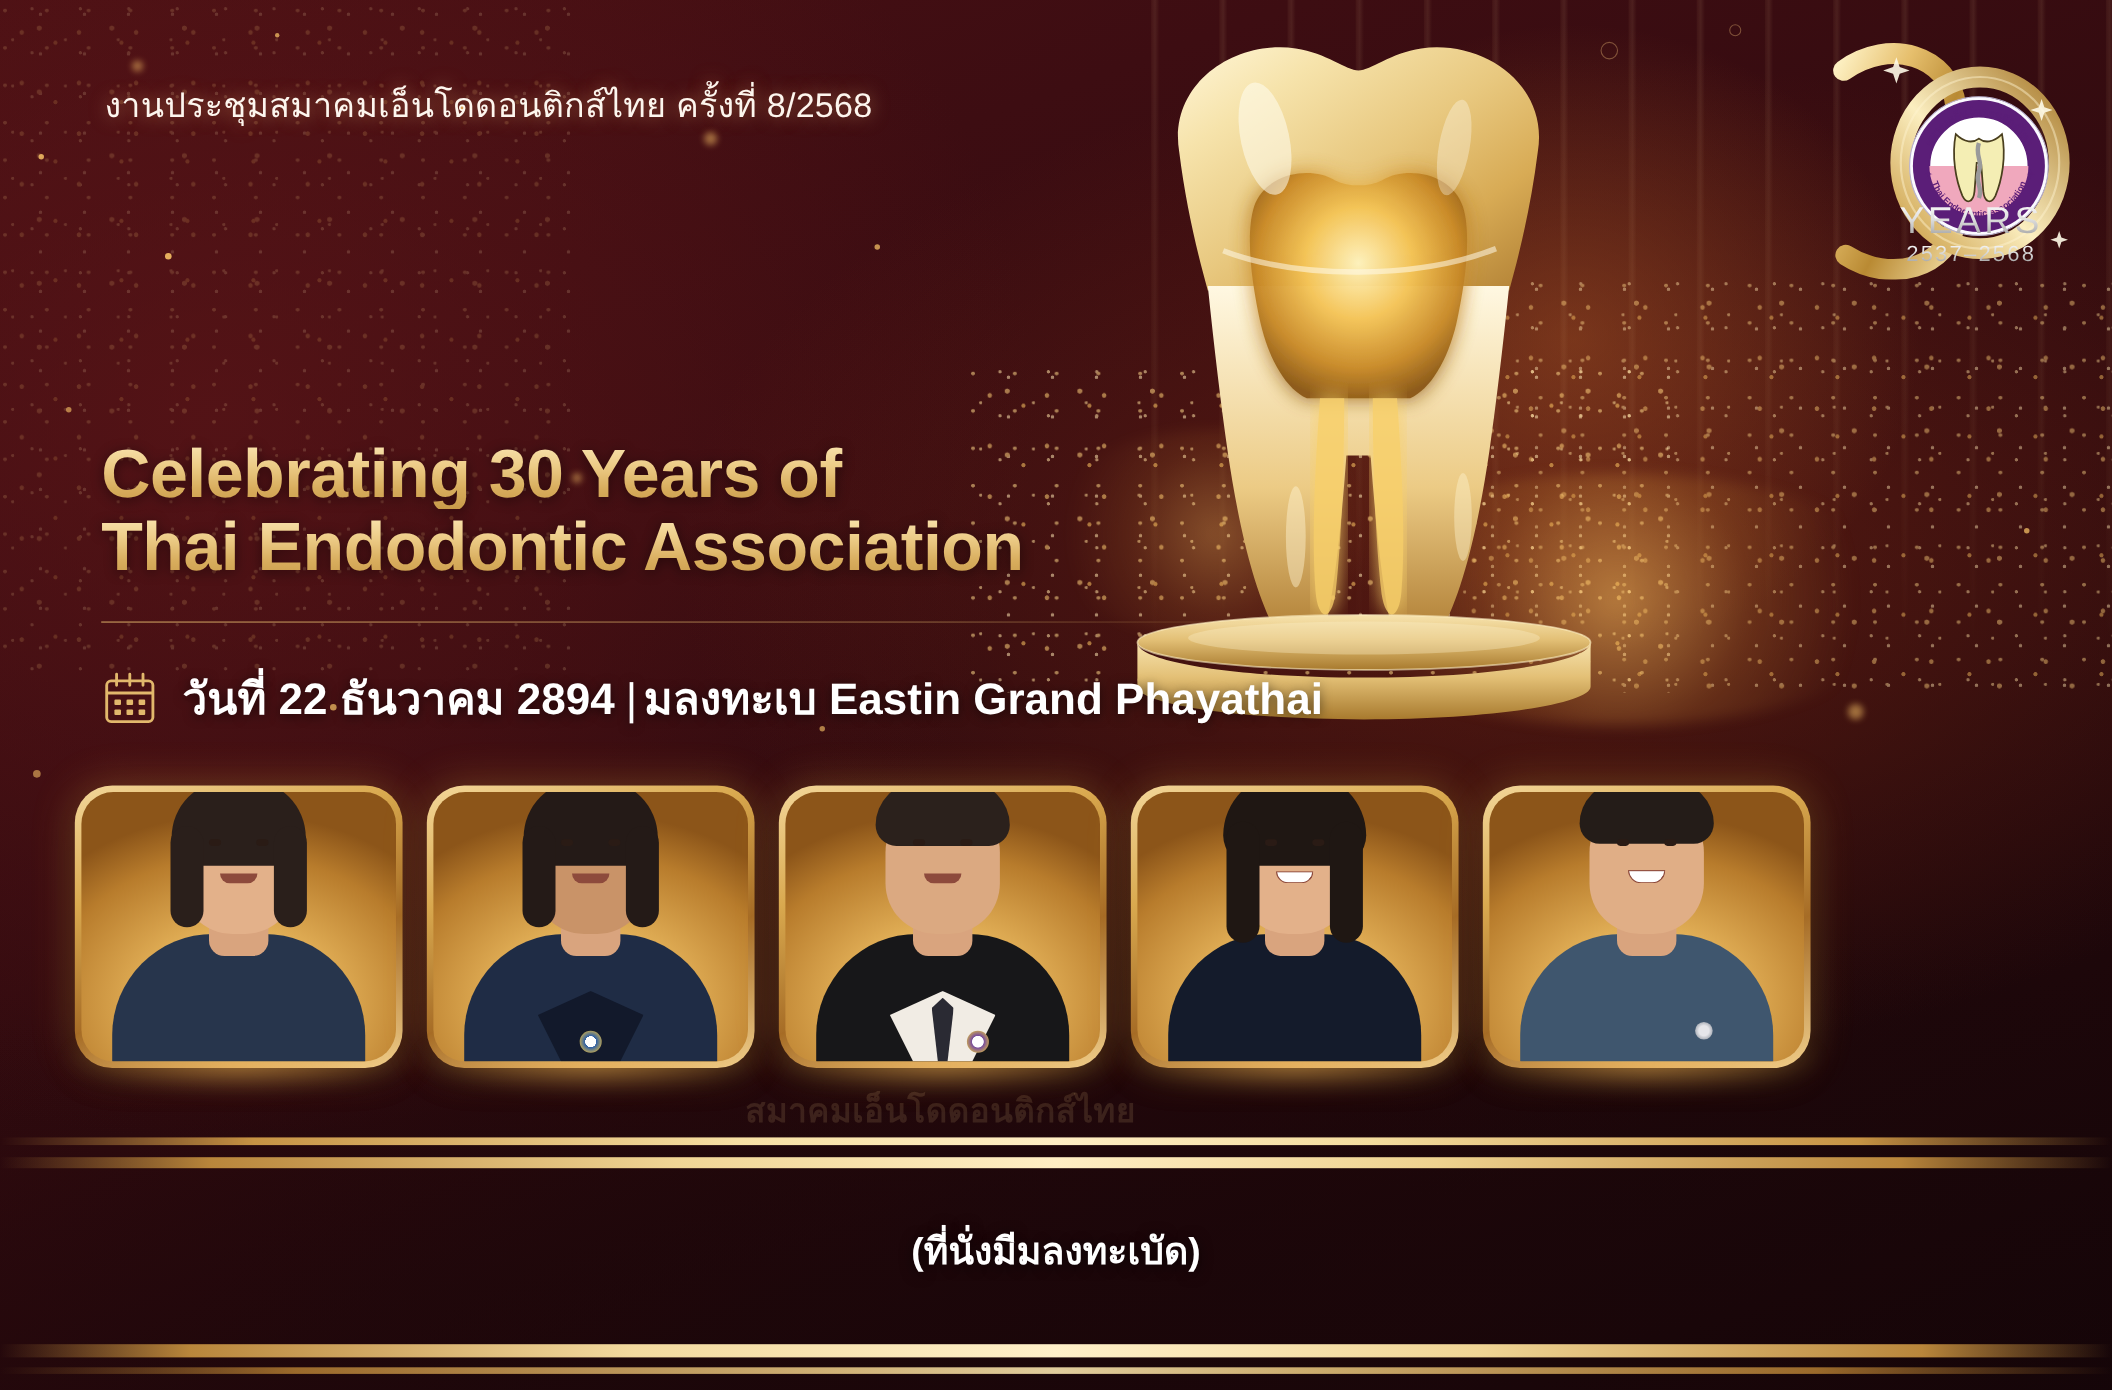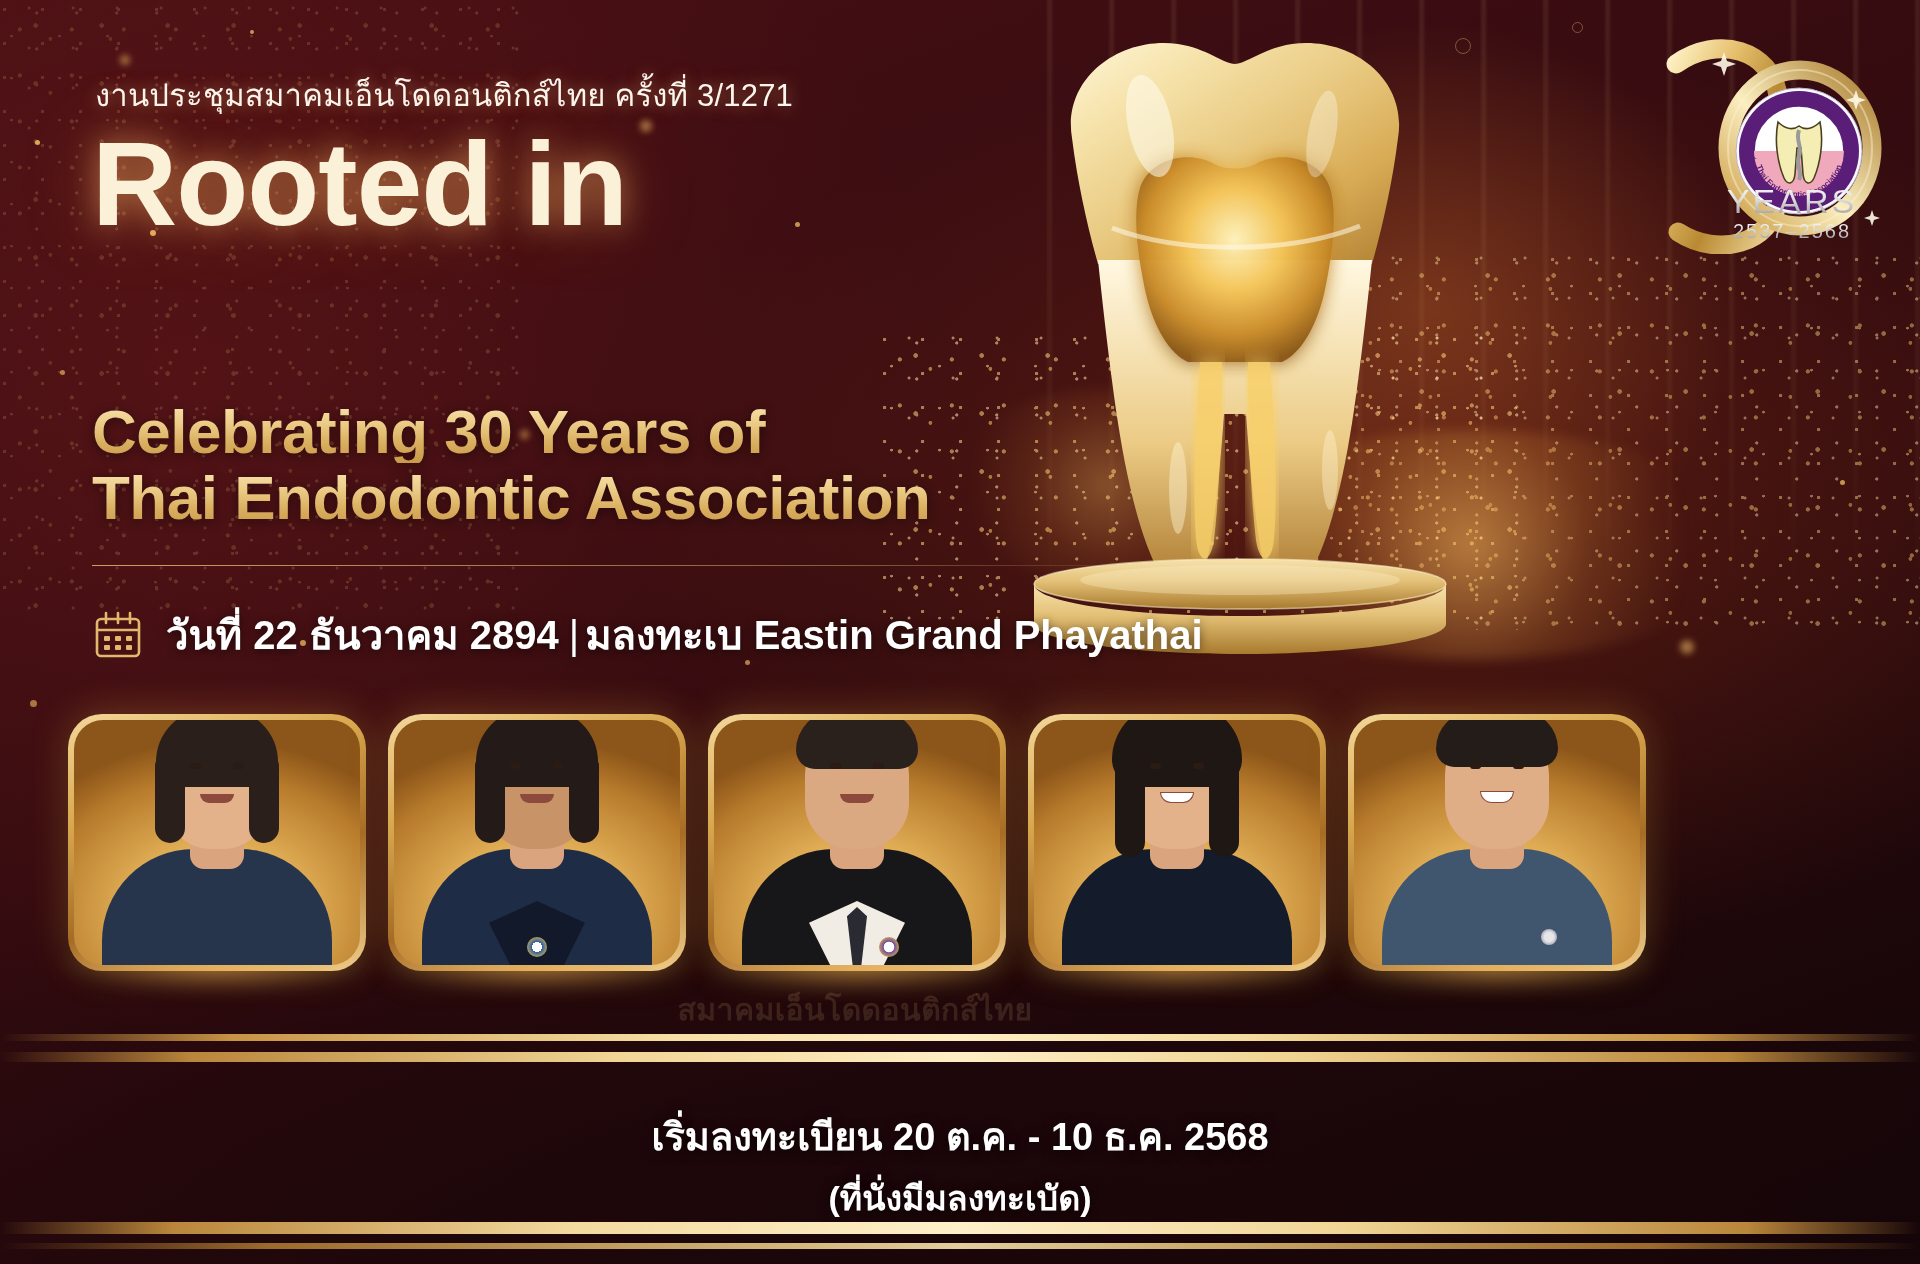--- a/index.html
+++ b/index.html
@@ -284,24 +284,23 @@
         <text x="15" y="76">✧</text>
           <text x="108" y="76">✧</text>
       </g>
     </svg>
 
     <div class="years">YEARS</div>
     <div class="yrs">2537–2568</div>
   </div>
 
   <div class="content">
-    <div class="kicker">งานประชุมสมาคมเอ็นโดดอนติกส์ไทย ครั้งที่ 3/1271</div>
+    <div class="kicker">งานประชุมสมาคมเอ็นโดดอนติกส์ไทย ครั้งที่ 8/2568</div>
 
     <div class="bigtitle">
-      <span class="l1">Rooted in</span>
     </div>
 
     <div class="goldline g1">Celebrating 30 Years of</div>
     <div class="goldline g2">Thai Endodontic Association</div>
 
     <div class="rule"></div>
 
     <div class="daterow">
       <svg class="calicon" viewBox="0 0 52 52">
         <rect x="5" y="10" width="42" height="37" rx="4" fill="none" stroke="#e2b86c" stroke-width="2.6"></rect>
@@ -411,20 +410,19 @@
       </div>
 
     </div>
 
     <div class="watermark">สมาคมเอ็นโดดอนติกส์ไทย</div>
 
     <div class="bar b1"></div>
     <div class="bar b2"></div>
 
     <div class="regwrap">
-      <div class="reg1">เริ่มลงทะเบียน 20 ต.ค. - 10 ธ.ค. 2568</div>
       <div class="reg2">(ที่นั่งมีมลงทะเบัด)</div>
     </div>
 
     <div class="bar b3"></div>
     <div class="bar b4"></div>
   </div>
 </div>
 
 </body></html>

